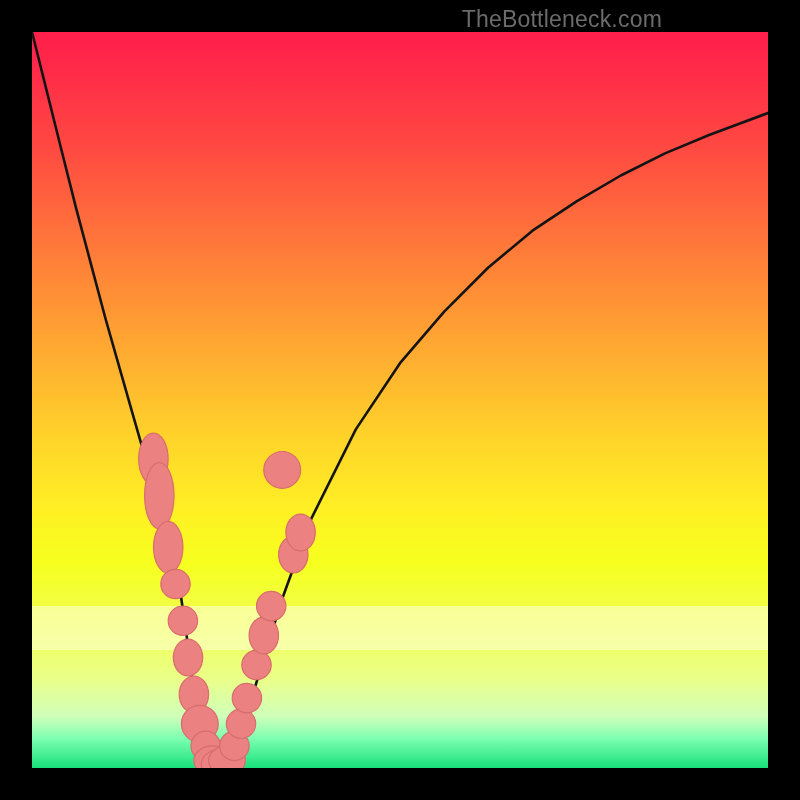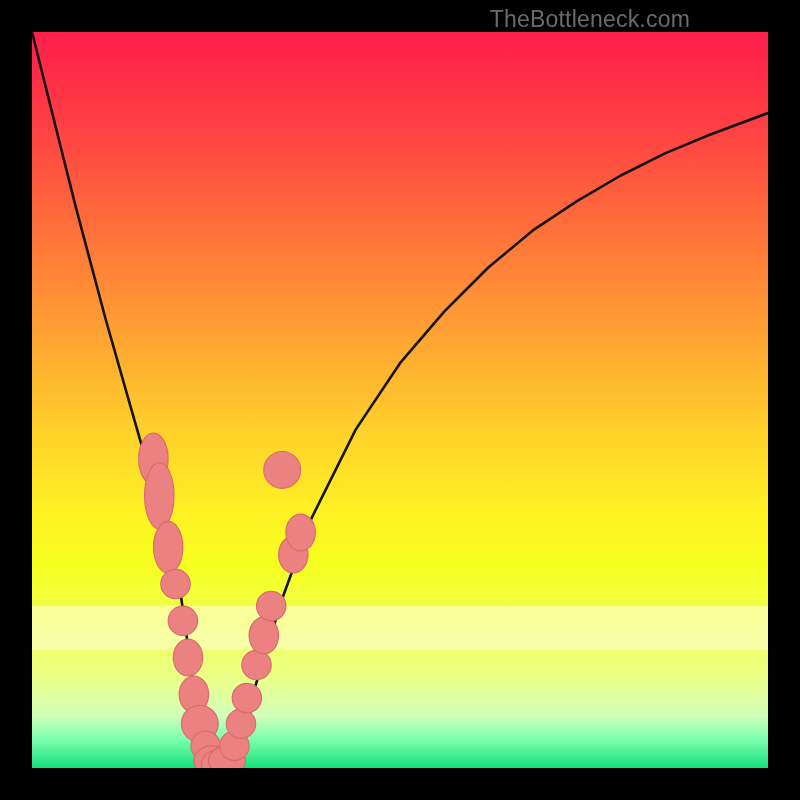--- a/index.html
+++ b/index.html
@@ -9,21 +9,20 @@
     height: 800px;
     overflow: hidden;
     background: #000;
     font-family: Arial, Helvetica, sans-serif;
   }
   .frame {
     position: relative;
     width: 696px;
     height: 800px;
     background: #000;
-    padding-left: 28px;
   }
   .plot {
     position: absolute;
     left: 32px;
     top: 32px;
     width: 736px;
     height: 736px;
     background: linear-gradient(
       to bottom,
       #ff1f4b 0%,

